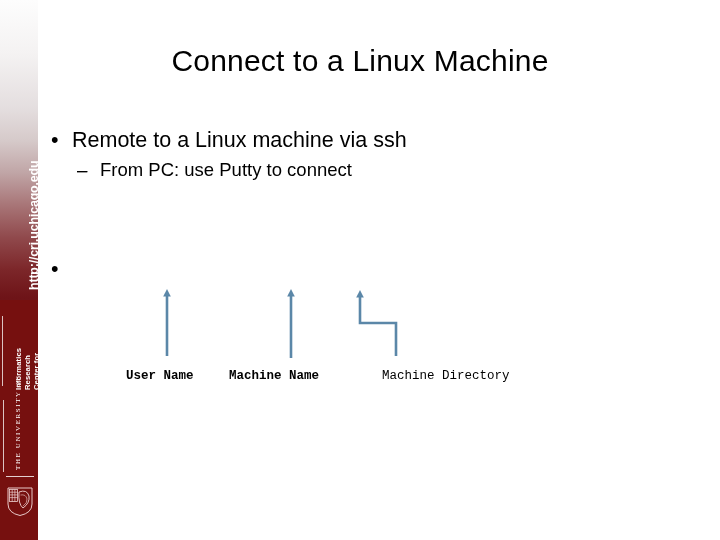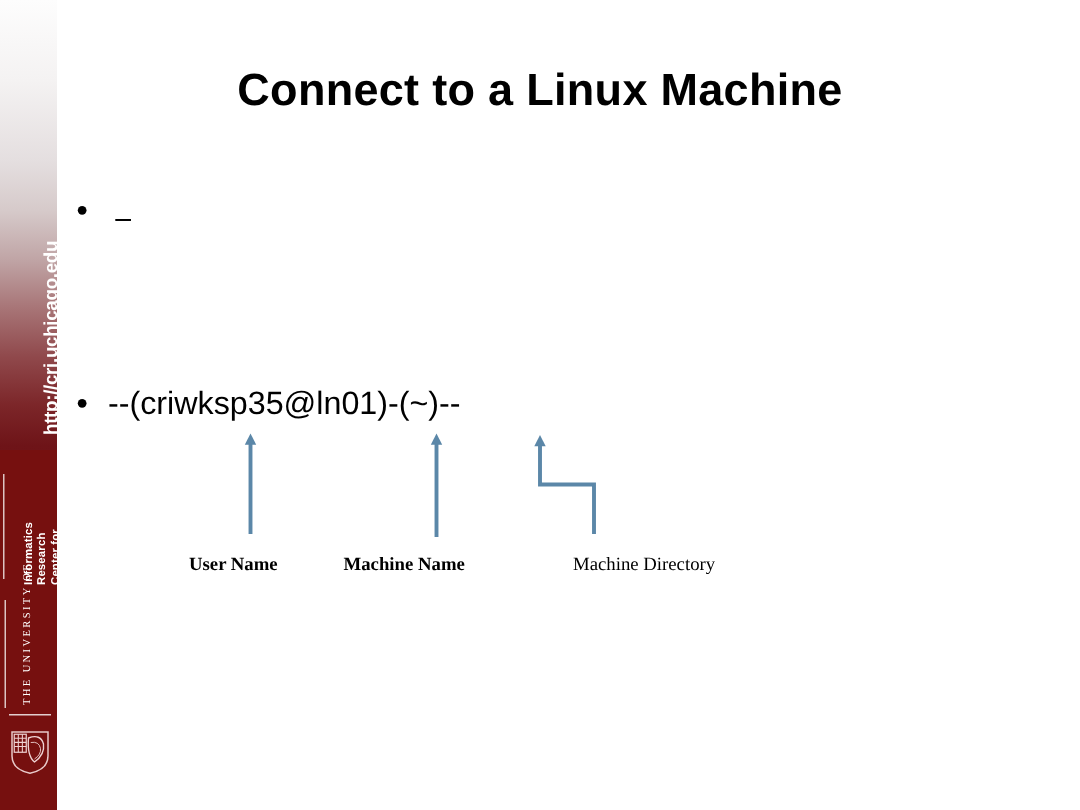--- a/index.html
+++ b/index.html
@@ -147,21 +147,20 @@
   .title {
     position: absolute;
     left: 60px;
     top: 44px;
     width: 600px;
     text-align: center;
     font-size: 30px;
     color: #000000;
     font-family: "Liberation Sans", sans-serif;
     letter-spacing: 0.2px;
-    font-weight: bold;
   }
 
   .body-area {
     position: absolute;
     left: 44px;
     top: 128px;
     width: 668px;
   }
 
   .lvl1 {
@@ -221,21 +220,21 @@
     top: 0;
     width: 720px;
     height: 540px;
     pointer-events: none;
   }
 
   .callout-label {
     position: absolute;
     font-size: 12.5px;
     color: #000000;
-    font-family: Liberation Serif, serif;
+    font-family: Liberation Mono, monospace;
     white-space: nowrap;
   }
   .callout-label.bold { font-weight: bold; }
   .lbl-user { left: 126px; top: 369px; }
   .lbl-machine { left: 229px; top: 369px; }
   .lbl-dir { left: 382px; top: 369px; }
 </style>
 </head>
 <body>
 
@@ -272,34 +271,35 @@
     <path d="M12 6 Q20 3 22 10 Q23 17 16 22 Q11 18 12 6 Z" fill="none" stroke="#eed2d2" stroke-width="0.9"></path>
     <path d="M13.5 9 Q19 8 20 13 Q20.5 17 16 20" fill="none" stroke="#eed2d2" stroke-width="0.6"></path>
   </svg>
 
   <div class="title">Connect to a Linux Machine</div>
 
   <div class="body-area">
 
     <div class="lvl1">
       <span class="marker">•</span>
+      <span>Remote to a Linux machine via ssh</span>
     </div>
 
     <div class="lvl2">
       <span class="marker">–</span>
     </div>
 
     <div class="lvl2">
       <span class="marker">–</span>
+      <span>From PC: use Putty to connect</span>
     </div>
   </div>
 
   <div class="prompt-line">
     <span class="marker">•</span>
-    <span>--(criwksp35@ln01)-(~)--</span>
   </div>
 
   <svg id="arrows" viewBox="0 0 720 540">
     <g stroke="#5b87a8" stroke-width="2.6" fill="none">
 
       <line x1="167" y1="356" x2="167" y2="294"></line>
 
       <line x1="291" y1="358" x2="291" y2="294"></line>
 
       <path d="M396 356 L396 323 L360 323 L360 295"></path>

